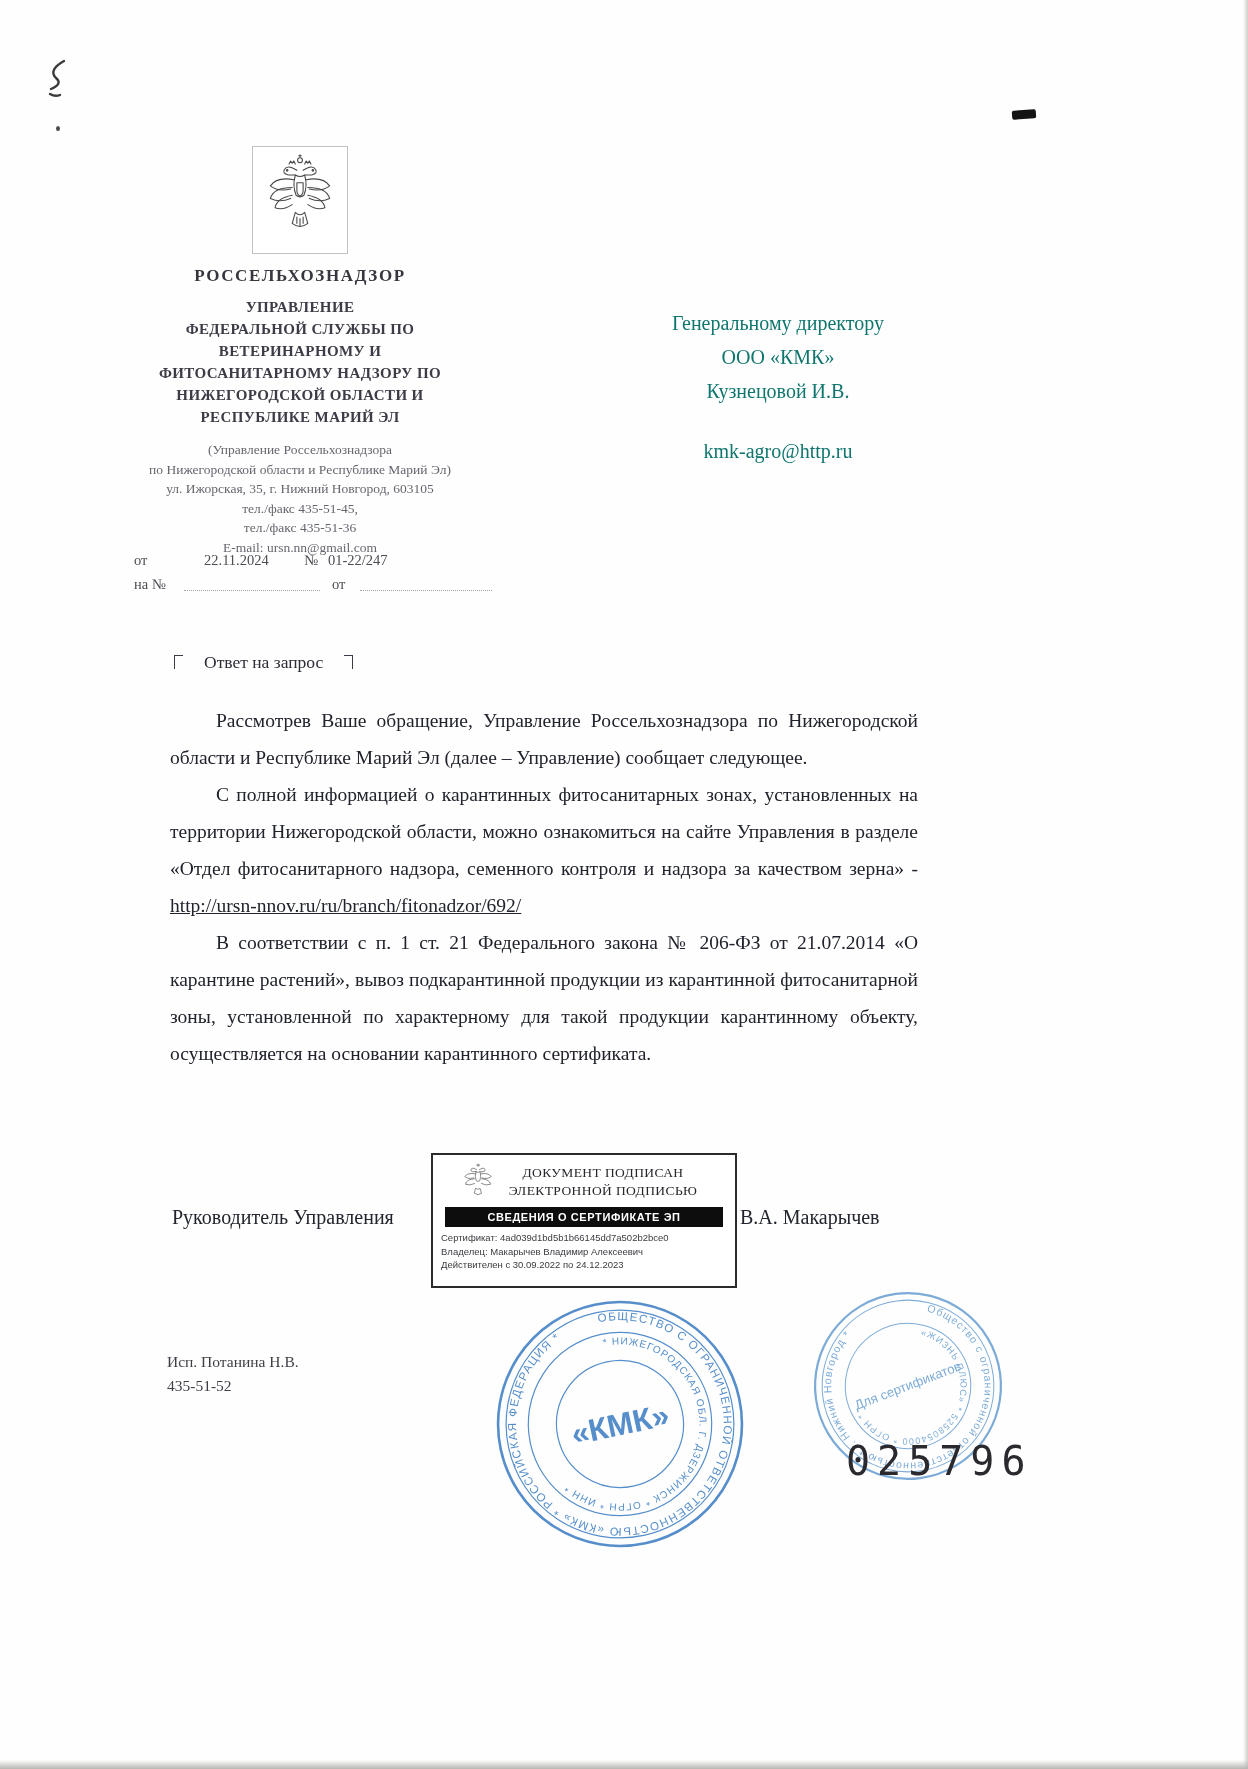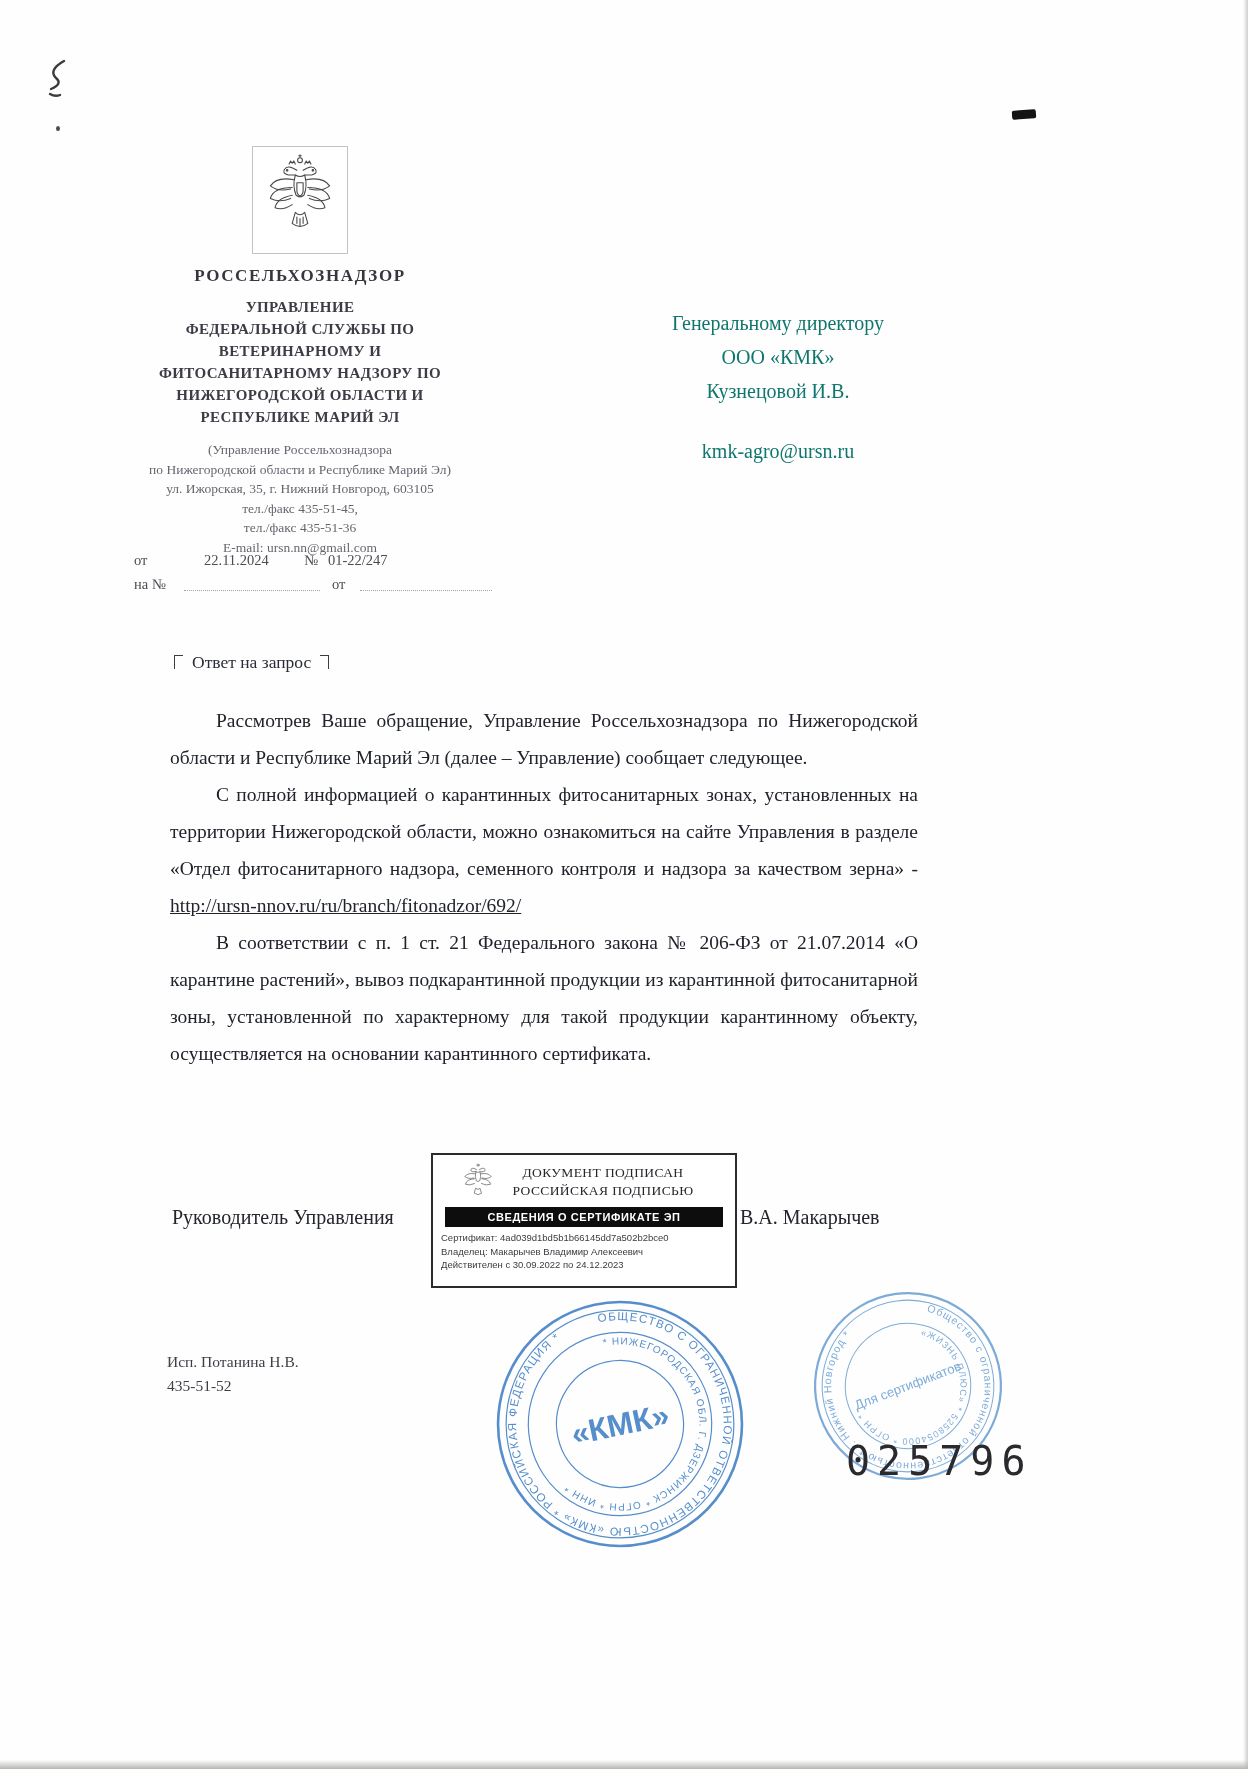--- a/index.html
+++ b/index.html
@@ -36,21 +36,21 @@
   .meta .fill1 { position:absolute; left:56px; top:2px; width:136px; height:13px; border-bottom:1px dotted #a2a2a8; }
   .meta .lbl-ot2  { position:absolute; left:204px; }
   .meta .fill2 { position:absolute; left:232px; top:2px; width:132px; height:13px; border-bottom:1px dotted #a2a2a8; }
 
   
   .addressee { position:absolute; left:626px; top:306px; width:304px; text-align:center;
     font-size:20px; line-height:34px; color:#0f766e; }
   .addressee .email { margin-top:26px; }
 
   
-  .subject { position:absolute; left:174px; top:652px; display:flex; align-items:flex-start; gap:9px;
+  .subject { position:absolute; left:174px; top:652px; display:flex; align-items:flex-start; gap:21px;
     font-size:17.5px; color:#2a2d35; }
   .corner-l { width:9px; height:14px; border-left:1.6px solid #3a3d45; border-top:1.6px solid #3a3d45; margin-top:3px; }
   .corner-r { width:9px; height:14px; border-right:1.6px solid #3a3d45; border-top:1.6px solid #3a3d45; margin-top:3px; }
 
   
   .body-text { position:absolute; left:170px; top:702px; width:748px;
     font-size:19.5px; line-height:37px; text-align:justify; color:#20232c; }
   .body-text p { text-indent:46px; }
   .u { text-decoration:underline; }
 
@@ -150,21 +150,21 @@
       <span class="fill1"></span>
       <span class="lbl-ot2">от</span>
       <span class="fill2"></span>
     </div>
   </div>
 
   <div class="addressee">
     <div>Генеральному директору</div>
     <div>ООО «КМК»</div>
     <div>Кузнецовой И.В.</div>
-    <div class="email">kmk-agro@ursn.ru</div>
+    <div class="email">kmk-agro@http.ru</div>
   </div>
 
   <div class="subject">
     <span class="corner-l"></span>
     <span>Ответ на запрос</span>
     <span class="corner-r"></span>
   </div>
 
   <div class="body-text">
     <p>Рассмотрев Ваше обращение, Управление Россельхознадзора по Нижегородской области и Республике Марий Эл (далее – Управление) сообщает следующее.</p>
@@ -182,21 +182,21 @@
           <path d="M44,28 q6,4 12,0 q4,14 -1,26 q-5,4 -10,0 q-5,-12 -1,-26 z"></path>
           <path d="M42,34 q-22,-4 -30,8 q10,8 26,4"></path>
           <path d="M40,48 q-24,2 -26,16 q12,5 26,-2"></path>
           <path d="M58,34 q22,-4 30,8 q-10,8 -26,4"></path>
           <path d="M60,48 q24,2 26,16 q-12,5 -26,-2"></path>
           <path d="M44,76 q6,6 12,0 l4,14 q-10,8 -20,0 z"></path>
         </g>
       </svg>
       <div class="esign-titles">
         <div>ДОКУМЕНТ ПОДПИСАН</div>
-        <div>РОССИЙСКАЯ ПОДПИСЬЮ</div>
+        <div>ЭЛЕКТРОННОЙ ПОДПИСЬЮ</div>
       </div>
     </div>
     <div class="esign-bar">СВЕДЕНИЯ О СЕРТИФИКАТЕ ЭП</div>
     <div class="esign-info">
       <div>Сертификат: 4ad039d1bd5b1b66145dd7a502b2bce0</div>
       <div>Владелец: Макарычев Владимир Алексеевич</div>
       <div>Действителен с 30.09.2022 по 24.12.2023</div>
     </div>
   </div>
 

